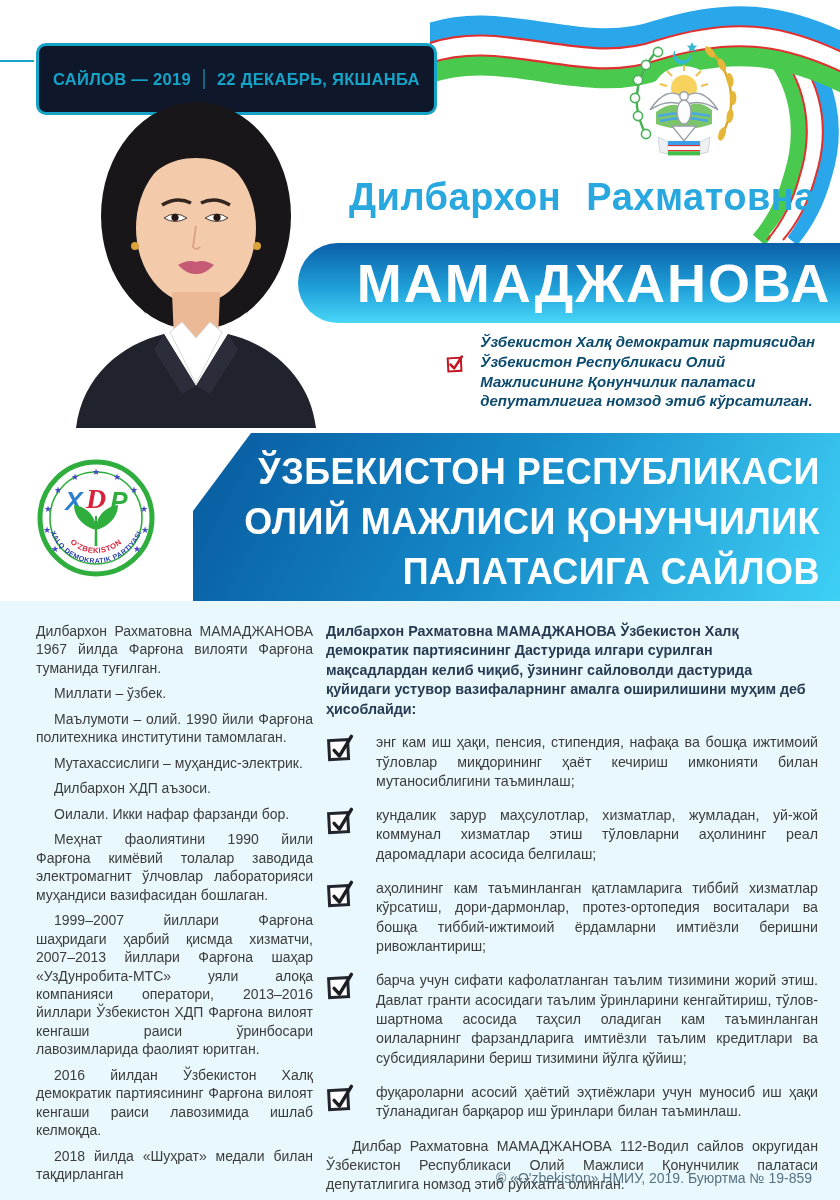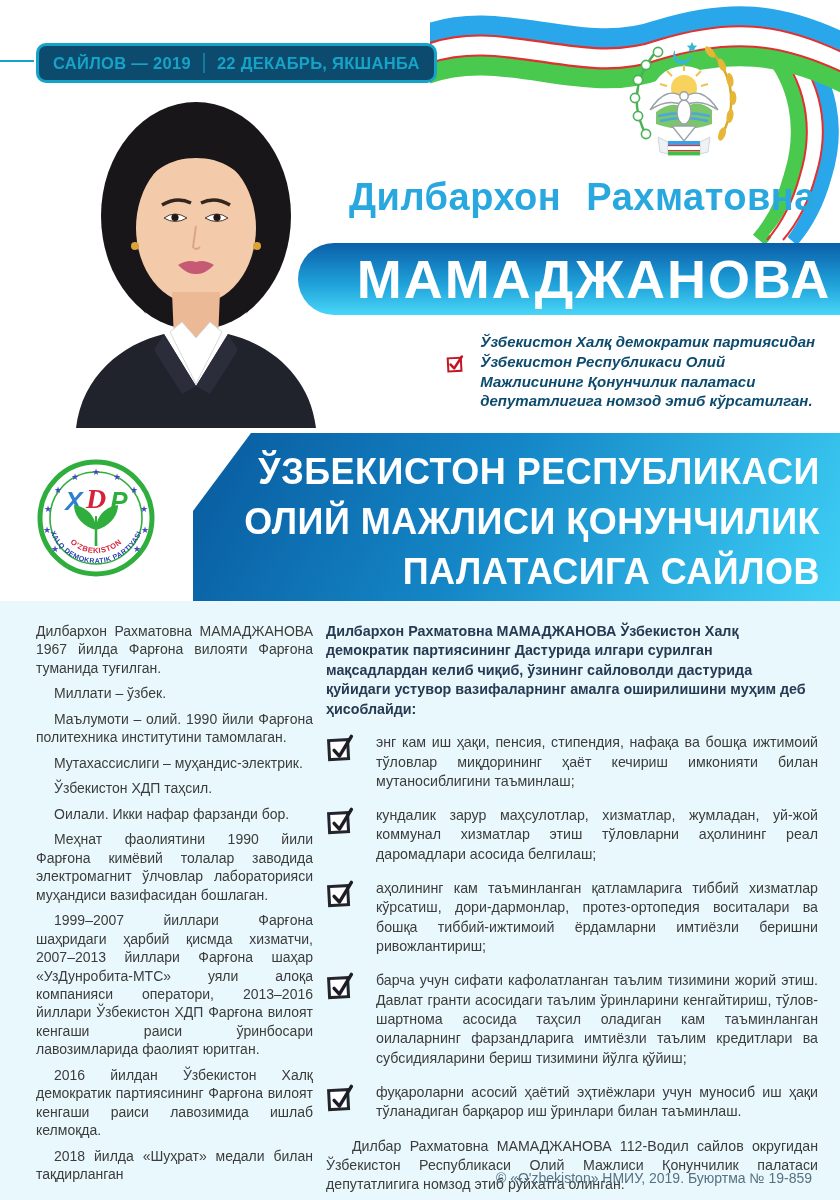--- a/index.html
+++ b/index.html
@@ -7,28 +7,28 @@
   .page{position:relative;width:840px;height:1200px;overflow:hidden;background:#fff;}
 
   
   .content-bg{position:absolute;left:0;top:601px;width:840px;height:599px;background:#e8f8fd;z-index:0;}
 
   
   .rule{position:absolute;top:60px;height:2px;background:#15a4c8;z-index:1;}
   .rule-left{left:0;width:34px;}
   .rule-right{left:333px;width:192px;}
   .badge{position:absolute;left:36px;top:43px;height:34px;display:flex;align-items:center;gap:12px;
-         padding:0 14px;border:3px solid #15a4c8;border-radius:10px;color:#15a4c8;
-         font-weight:bold;font-size:16.5px;letter-spacing:.3px;background:#0c4a6e;z-index:2;white-space:nowrap;}
+         padding:16px 14px;border:3px solid #15a4c8;border-radius:10px;color:#15a4c8;
+         font-weight:bold;font-size:16.5px;letter-spacing:.3px;background:#0f172a;z-index:2;white-space:nowrap;}
   .badge-div{width:2px;height:20px;background:#15a4c8;opacity:.55;}
 
   
   .given-names{position:absolute;left:330px;top:176px;width:505px;text-align:center;z-index:1;
                color:#29a8e0;font-weight:bold;font-size:38px;word-spacing:14px;letter-spacing:.5px;}
-  .surname-band{position:absolute;left:298px;top:243px;width:542px;height:72px;z-index:1;
+  .surname-band{position:absolute;left:298px;top:243px;width:542px;height:80px;z-index:1;
                 border-radius:42px 0 0 42px;
                 background:linear-gradient(180deg,#0b5fa9 0%,#1e9fd8 55%,#49d6f8 100%);
                 display:flex;align-items:center;justify-content:center;padding-left:50px;box-sizing:border-box;}
   .surname{color:#fff;font-weight:bold;font-size:54px;letter-spacing:2px;}
 
   
   .nomination{position:absolute;left:446px;top:332px;width:376px;display:flex;gap:16px;z-index:2;}
   .nom-text{font-style:italic;font-weight:bold;font-size:15px;line-height:1.32;color:#0c4a6e;}
 
   
@@ -242,21 +242,21 @@
     <text font-size="7" font-weight="bold" fill="#2740b0" letter-spacing=".4">
       <textPath href="#arcOut" startOffset="50%" text-anchor="middle">XALQ DEMOKRATIK PARTIYASI</textPath>
     </text>
   </svg>
 
   <div class="col-left">
     <p>Дилбархон Рахматовна МАМАДЖАНОВА 1967 йилда Фарғона вилояти Фарғона туманида туғилган.</p>
     <p class="ind">Миллати – ўзбек.</p>
     <p class="ind">Маълумоти – олий. 1990 йили Фарғона политехника институтини тамомлаган.</p>
     <p class="ind">Мутахассислиги – муҳандис-электрик.</p>
-    <p class="ind">Ўзбекистон ХДП таҳсил.</p>
+    <p class="ind">Дилбархон ХДП аъзоси.</p>
     <p class="ind">Оилали. Икки нафар фарзанди бор.</p>
     <p class="ind">Меҳнат фаолиятини 1990 йили Фарғона кимёвий толалар заводида электромагнит ўлчовлар лабораторияси муҳандиси вазифасидан бошлаган.</p>
     <p class="ind">1999–2007 йиллари Фарғона шаҳридаги ҳарбий қисмда хизматчи, 2007–2013 йиллари Фарғона шаҳар «УзДунробита-МТС» уяли алоқа компанияси оператори, 2013–2016 йиллари Ўзбекистон ХДП Фарғона вилоят кенгаши раиси ўринбосари лавозимларида фаолият юритган.</p>
     <p class="ind">2016 йилдан Ўзбекистон Халқ демократик партиясининг Фарғона вилоят кенгаши раиси лавозимида ишлаб келмоқда.</p>
     <p class="ind">2018 йилда «Шуҳрат» медали билан тақдирланган</p>
   </div>
 
   <div class="col-right">
     <p class="intro">Дилбархон Рахматовна МАМАДЖАНОВА Ўзбекистон Халқ демократик партиясининг Дастурида илгари сурилган мақсадлардан келиб чиқиб, ўзининг сайловолди дастурида қуйидаги устувор вазифаларнинг амалга оширилишини муҳим деб ҳисоблайди:</p>
 

